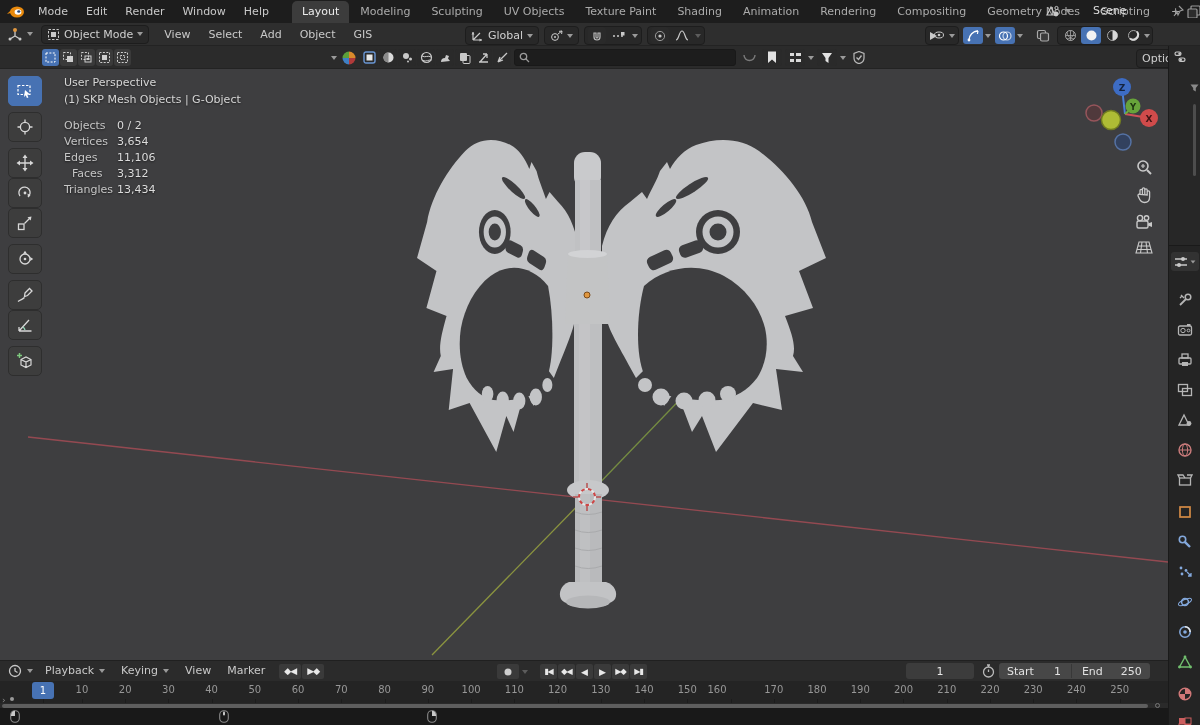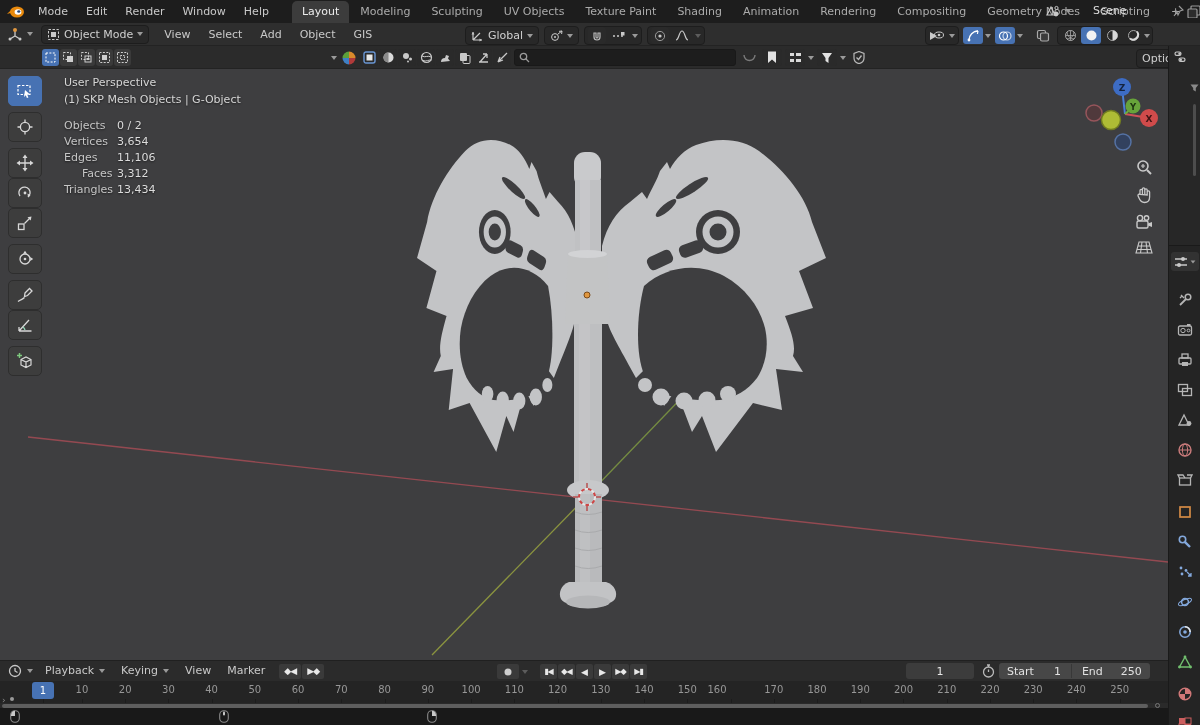--- a/index.html
+++ b/index.html
@@ -467,21 +467,21 @@
 
   <div class="ovl" style="left:64px;top:7px">User Perspective</div>
   <div class="ovl" style="left:64px;top:24px">(1) SKP Mesh Objects | G-Object</div>
   <div id="stats">
       <div class="ovl statlbl" style="left:64px;top:50px">Objects</div>
       <div class="ovl statval" style="left:117px;top:50px">0 / 2</div>
       <div class="ovl statlbl" style="left:64px;top:66px">Vertices</div>
       <div class="ovl statval" style="left:117px;top:66px">3,654</div>
       <div class="ovl statlbl" style="left:64px;top:82px">Edges</div>
       <div class="ovl statval" style="left:117px;top:82px">11,106</div>
-      <div class="ovl statlbl" style="left:82px;top:98px">Faces</div>
+      <div class="ovl statlbl" style="left:72px;top:98px">Faces</div>
       <div class="ovl statval" style="left:117px;top:98px">3,312</div>
       <div class="ovl statlbl" style="left:64px;top:114px">Triangles</div>
       <div class="ovl statval" style="left:117px;top:114px">13,434</div>
     </div>
 
   <div id="toolbar">
       <div class="toolbtn active" style="top:7px">
         <svg width="18" height="18" viewBox="0 0 18 18">
           <rect x="2" y="3.5" width="12" height="9" fill="none" stroke="#fff" stroke-width="1.2" stroke-dasharray="2.4 1.6"></rect>
           <path d="M9,8 L14,12.5 L11.3,12.7 L12.4,15.5 L10.9,16 L9.8,13.2 L8,15 Z" fill="#fff"></path>

